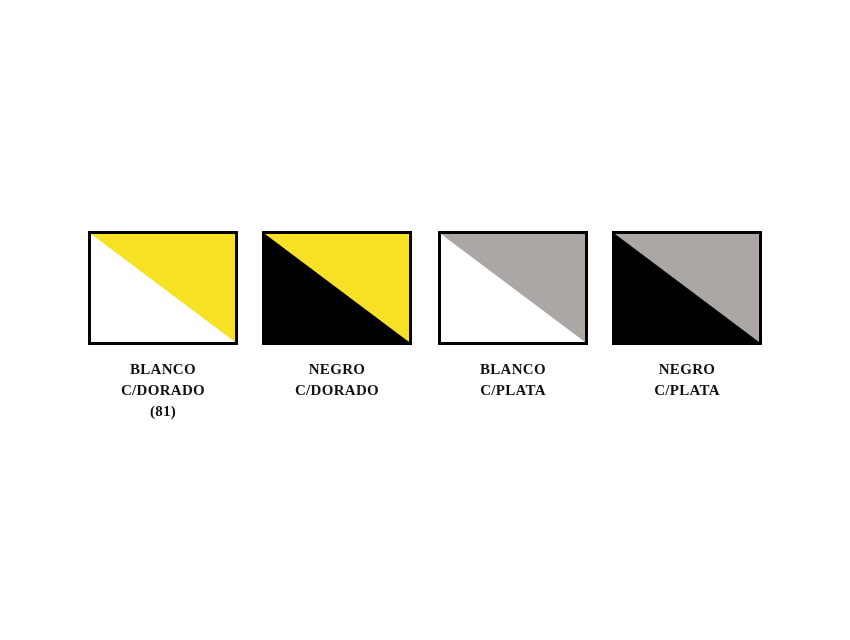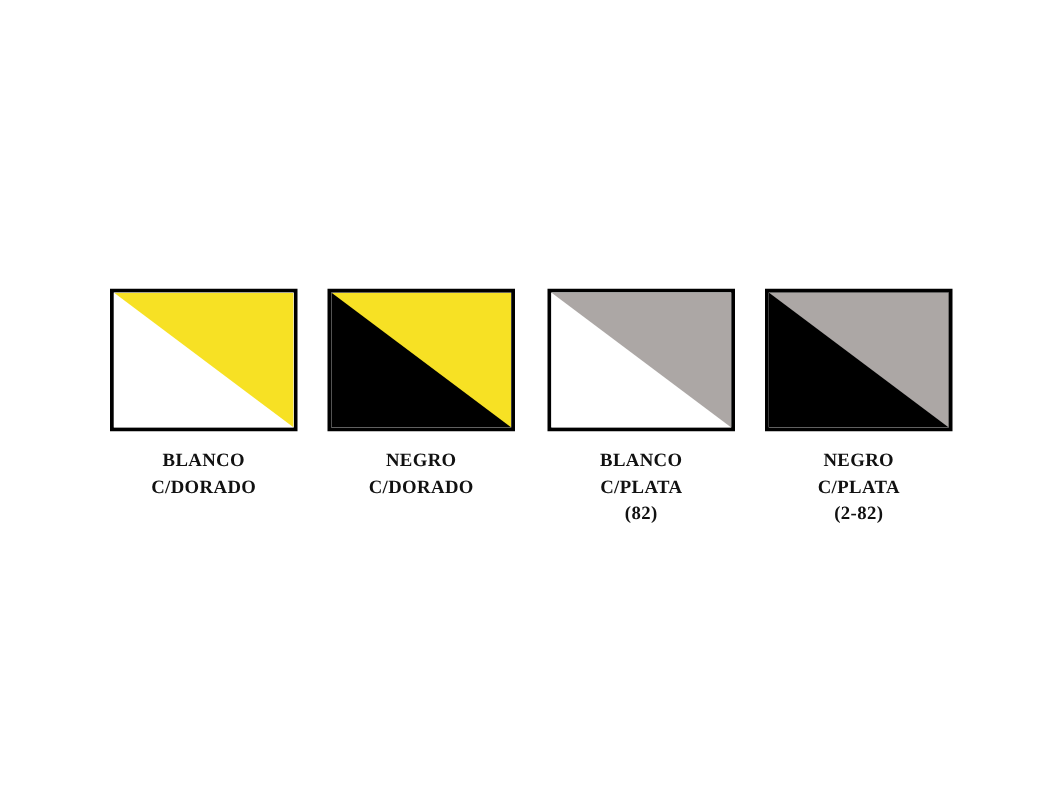--- a/index.html
+++ b/index.html
@@ -92,20 +92,21 @@
   <div class="swatch-row">
 
     <div class="swatch-cell" style="left: 88px;">
       <div class="swatch-box" style="border-color: rgb(0, 0, 0);">
         <div class="tri-base" style="background: rgb(255, 255, 255);"></div>
         <div class="tri-accent" style="background: rgb(247, 225, 36);"></div>
       </div>
       <div class="swatch-label" style="color: rgb(17, 17, 17);">
         <span class="lbl-line">BLANCO</span>
         <span class="lbl-line">C/DORADO</span>
+        <span class="lbl-code">(81)</span>
       </div>
     </div>
 
     <div class="swatch-cell" style="left: 262px;">
       <div class="swatch-box" style="border-color: rgb(0, 0, 0);">
         <div class="tri-base" style="background: rgb(0, 0, 0);"></div>
         <div class="tri-accent" style="background: rgb(247, 225, 36);"></div>
       </div>
       <div class="swatch-label" style="color: rgb(17, 17, 17);">
         <span class="lbl-line">NEGRO</span>
@@ -114,30 +115,28 @@
     </div>
 
     <div class="swatch-cell" style="left: 438px;">
       <div class="swatch-box" style="border-color: rgb(0, 0, 0);">
         <div class="tri-base" style="background: rgb(255, 255, 255);"></div>
         <div class="tri-accent" style="background: rgb(172, 167, 165);"></div>
       </div>
       <div class="swatch-label" style="color: rgb(17, 17, 17);">
         <span class="lbl-line">BLANCO</span>
         <span class="lbl-line">C/PLATA</span>
-        <span class="lbl-code">(82)</span>
       </div>
     </div>
 
     <div class="swatch-cell" style="left: 612px;">
       <div class="swatch-box" style="border-color: rgb(0, 0, 0);">
         <div class="tri-base" style="background: rgb(0, 0, 0);"></div>
         <div class="tri-accent" style="background: rgb(172, 167, 165);"></div>
       </div>
       <div class="swatch-label" style="color: rgb(17, 17, 17);">
         <span class="lbl-line">NEGRO</span>
         <span class="lbl-line">C/PLATA</span>
-        <span class="lbl-code">(2-82)</span>
       </div>
     </div>
 
   </div>
 </div>
 
 </body></html>

